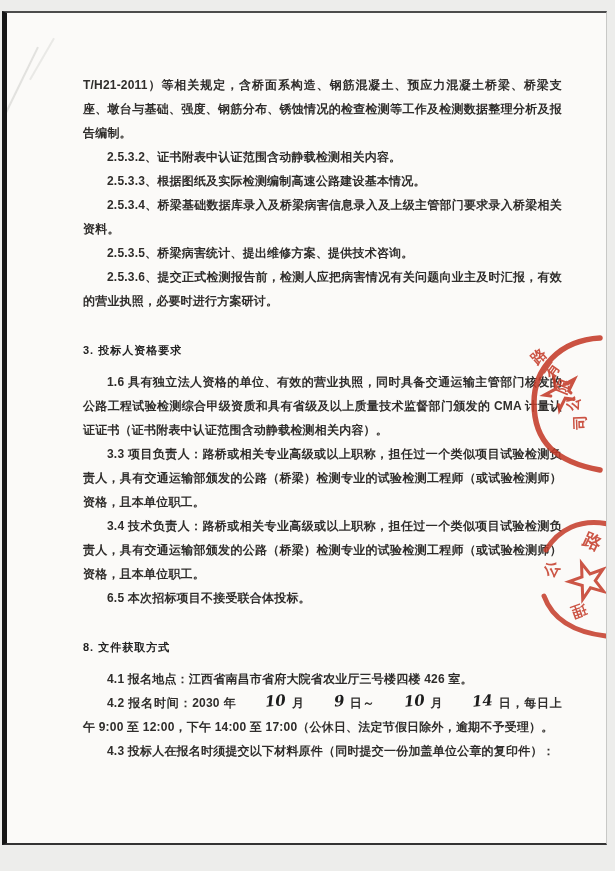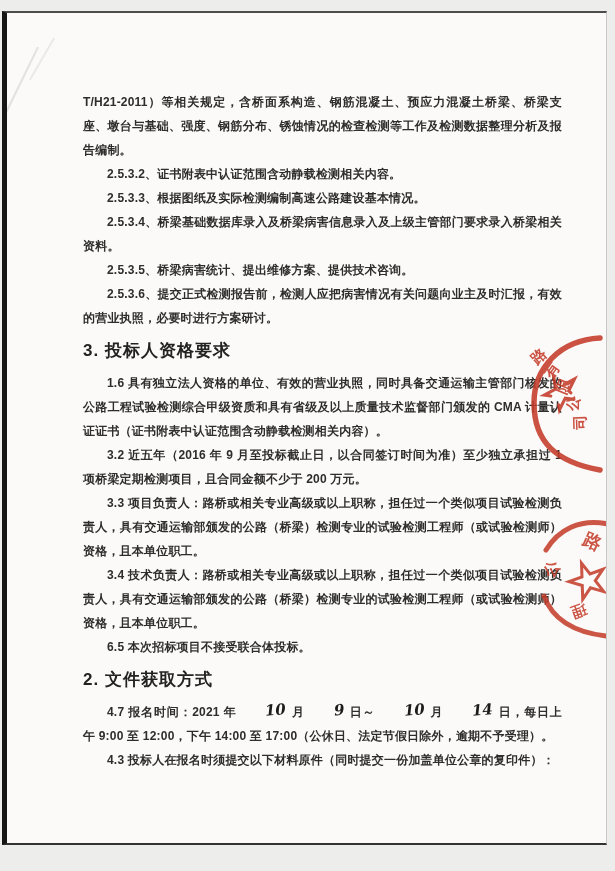--- a/index.html
+++ b/index.html
@@ -12,33 +12,33 @@
     position:absolute;left:2px;top:11px;width:605px;height:834px;
     box-sizing:border-box;
     background:#fbfaf8;
     border-left:5px solid #161616;
     border-top:2px solid #4c4c4c;
     border-bottom:2px solid #333;
     border-right:1px solid #c8c8c6;
     overflow:hidden;
   }
   .content{
-    position:absolute;left:0;top:17px;right:0;
+    position:absolute;left:0;top:0;right:0;
     padding:60px 44px 0 76px;
     color:#2f2d2b;
     font-size:12px;line-height:24px;
     font-weight:600;
     text-align:justify;
     letter-spacing:.2px;
   }
   .content p{margin:0;}
   p.ind{text-indent:2em;}
   p.heading{
-    font-size:17px;font-weight:bold;color:#222;
-    line-height:26px;margin:8px 0 7px 0;letter-spacing:1px;
+    font-size:11px;font-weight:bold;color:#222;
+    line-height:26px;margin:24px 0 7px 0;letter-spacing:1px;
     text-align:left;
   }
   .hw{
     display:inline-block;
     font-family:"DejaVu Serif","Liberation Serif",serif;
     font-style:italic;font-weight:bold;
     font-size:15px;line-height:14px;
     transform:rotate(-5deg);
     margin:0 5px;color:#1c1c1c;letter-spacing:0;
   }
@@ -68,28 +68,28 @@
   <div class="content">
     <p class="body">T/H21-2011）等相关规定，含桥面系构造、钢筋混凝土、预应力混凝土桥梁、桥梁支座、墩台与基础、强度、钢筋分布、锈蚀情况的检查检测等工作及检测数据整理分析及报告编制。</p>
     <p class="body ind">2.5.3.2、证书附表中认证范围含动静载检测相关内容。</p>
     <p class="body ind">2.5.3.3、根据图纸及实际检测编制高速公路建设基本情况。</p>
     <p class="body ind">2.5.3.4、桥梁基础数据库录入及桥梁病害信息录入及上级主管部门要求录入桥梁相关资料。</p>
     <p class="body ind">2.5.3.5、桥梁病害统计、提出维修方案、提供技术咨询。</p>
     <p class="body ind">2.5.3.6、提交正式检测报告前，检测人应把病害情况有关问题向业主及时汇报，有效的营业执照，必要时进行方案研讨。</p>
 
     <p class="heading">3. 投标人资格要求</p>
     <p class="body ind">1.6 具有独立法人资格的单位、有效的营业执照，同时具备交通运输主管部门核发的公路工程试验检测综合甲级资质和具有省级及以上质量技术监督部门颁发的 CMA 计量认证证书（证书附表中认证范围含动静载检测相关内容）。</p>
-    <p class="body ind">3.2 近五年（2016 年 9 月至投标截止日，以合同签订时间为准）至少独立承担过 1 项桥梁定期检测项目，且合同金额不少于 200 万元。</p>
     <p class="body ind">3.3 项目负责人：路桥或相关专业高级或以上职称，担任过一个类似项目试验检测负责人，具有交通运输部颁发的公路（桥梁）检测专业的试验检测工程师（或试验检测师）资格，且本单位职工。</p>
     <p class="body ind">3.4 技术负责人：路桥或相关专业高级或以上职称，担任过一个类似项目试验检测负责人，具有交通运输部颁发的公路（桥梁）检测专业的试验检测工程师（或试验检测师）资格，且本单位职工。</p>
     <p class="body ind">6.5 本次招标项目不接受联合体投标。</p>
 
-    <p class="heading">2. 文件获取方式</p>
+    <p class="heading">8. 文件获取方式</p>
+    <p class="body ind">4.1 报名地点：江西省南昌市省府大院省农业厅三号楼四楼 426 室。</p>
     <p class="body ind">
-      <span>4.7 报名时间：2021 年</span><span class="hw">10</span><span>月</span><span class="hw">9</span><span>日～</span><span class="hw">10</span><span>月</span><span class="hw">14</span><span>日，每日上午 9:00 至 12:00，下午 14:00 至 17:00（公休日、法定节假日除外，逾期不予受理）。</span>
+      <span>4.2 报名时间：2030 年</span><span class="hw">10</span><span>月</span><span class="hw">9</span><span>日～</span><span class="hw">10</span><span>月</span><span class="hw">14</span><span>日，每日上午 9:00 至 12:00，下午 14:00 至 17:00（公休日、法定节假日除外，逾期不予受理）。</span>
     </p>
     <p class="body ind">4.3 投标人在报名时须提交以下材料原件（同时提交一份加盖单位公章的复印件）：</p>
   </div>
 
   <svg class="seals" viewBox="0 0 92 335">
 
     <g opacity="0.87">
       <path d="M85,23 C45,25 19,53 19,88 C19,127 41,147 85,155" stroke-width="5.5"></path>
       <text font-size="15" text-anchor="middle" transform="translate(27,45) rotate(-42)">路</text>
       <text font-size="15" text-anchor="middle" transform="translate(41,58) rotate(-55)">有</text>

